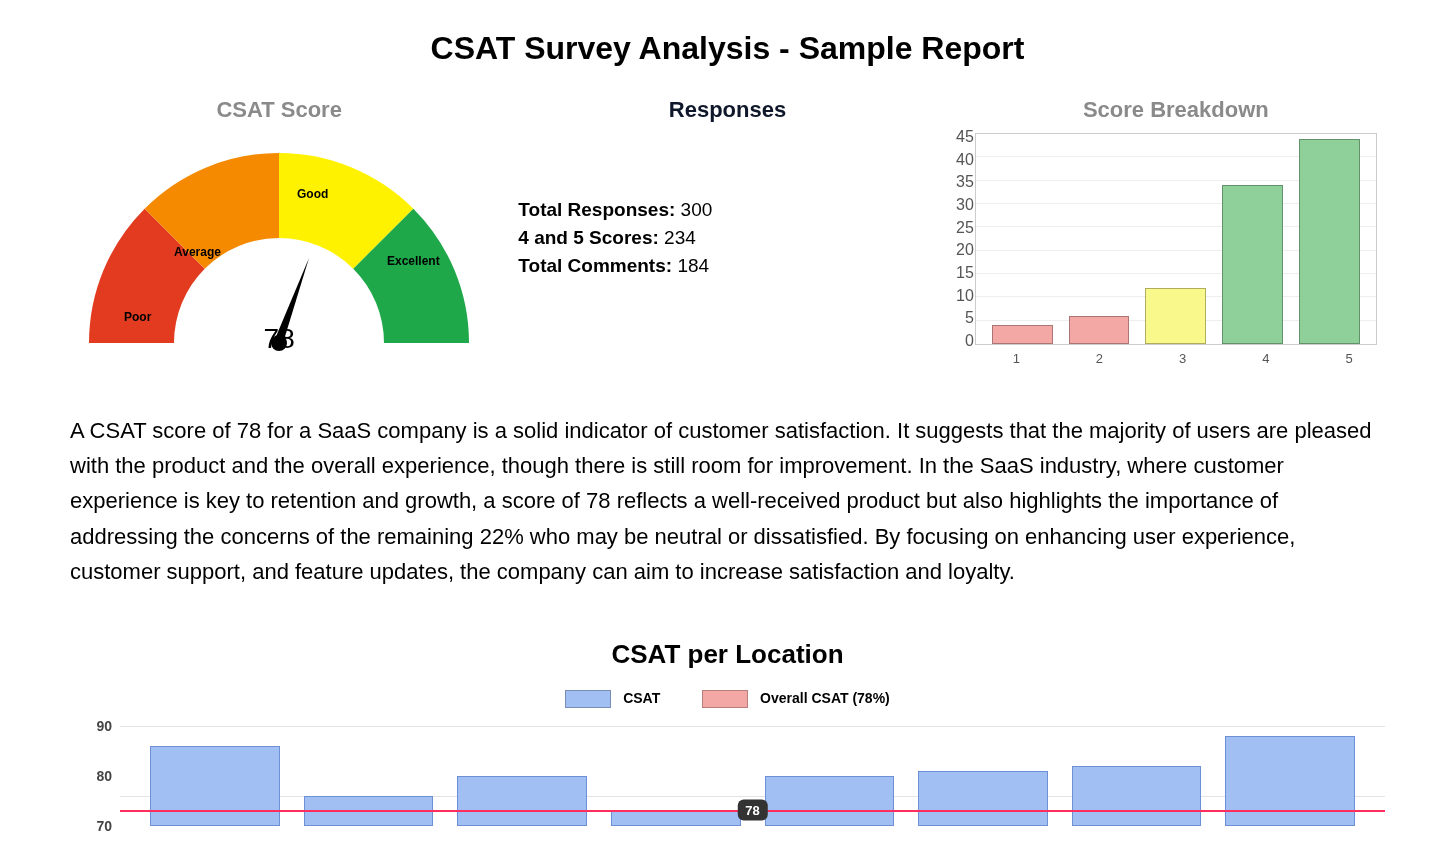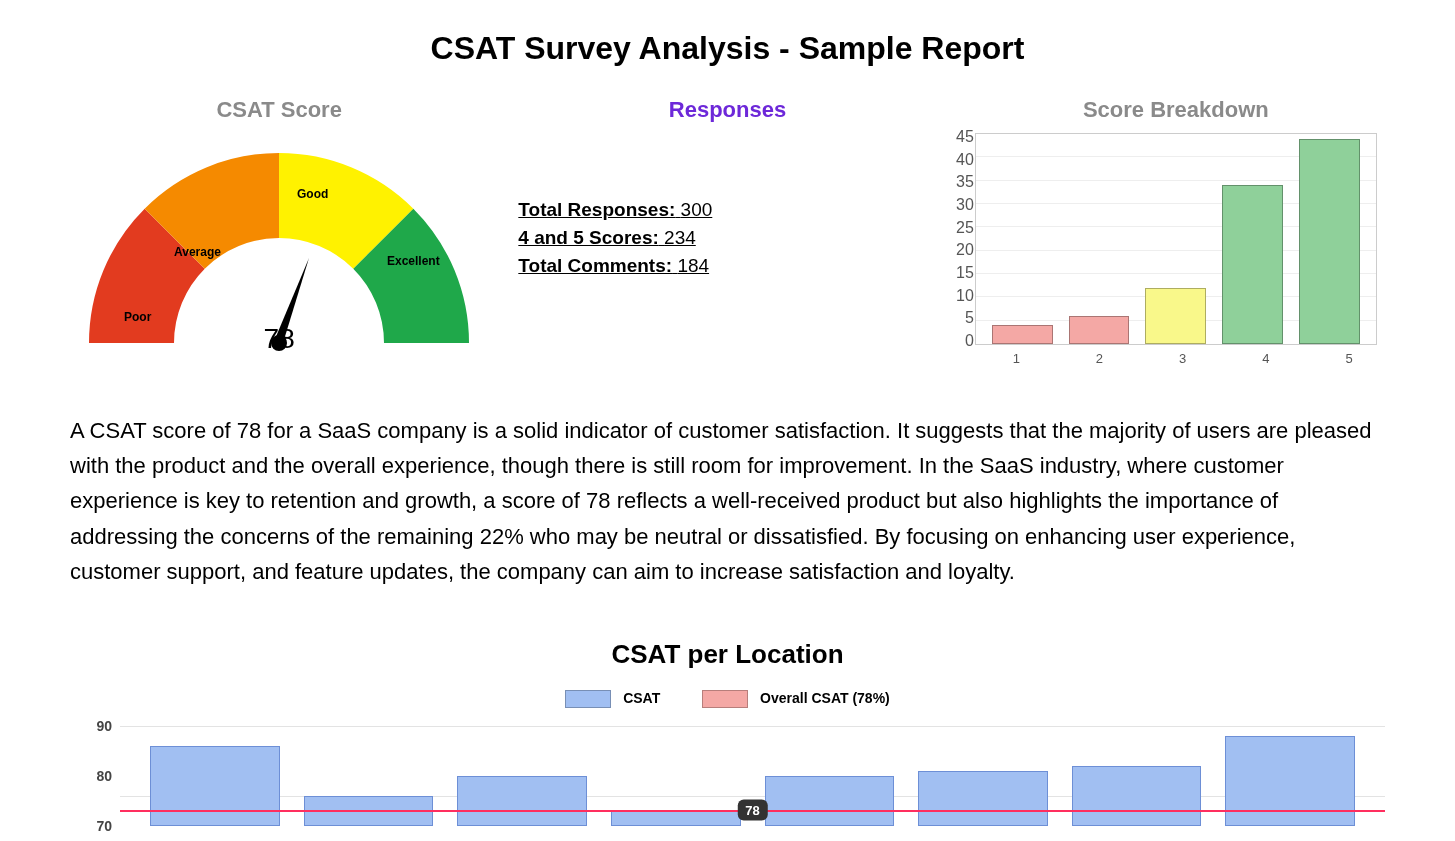--- a/index.html
+++ b/index.html
@@ -1,28 +1,28 @@
 <!DOCTYPE html>
 <html><head>
 <meta charset="utf-8">
 <style>
   html,body{margin:0;padding:0;background:#fff;font-family:Arial,Helvetica,sans-serif;color:#000;}
   .page{width:1455px;margin:0 auto;padding:20px 70px 40px 70px;box-sizing:border-box;}
   h1.title{text-align:center;font-size:32px;font-weight:bold;margin:10px 0 30px 0;}
   .top{display:flex;align-items:flex-start;gap:30px;}
   .panel{flex:1;min-width:0;}
   .panel-title{text-align:center;font-size:22px;font-weight:bold;color:#8a8a8a;margin-bottom:10px;}
-  .panel-title.dark{color:#6d28d9;}
+  .panel-title.dark{color:#0f172a;}
   
   .gauge-wrap{position:relative;width:400px;height:240px;margin:0 auto;}
   .gauge-wrap svg{width:100%;height:100%;}
   .gauge-seg-label{font-size:12px;font-weight:bold;fill:#000;}
   .gauge-score{position:absolute;left:0;right:0;top:190px;text-align:center;font-size:28px;font-weight:500;color:#000;}
   
-  .kv{font-size:19px;margin:6px 0;text-decoration:underline;}
+  .kv{font-size:19px;margin:6px 0;}
   .kv b{font-weight:bold;}
   .responses-inner{padding:60px 0 0 0;}
   
   .sb-chart{position:relative;width:400px;height:210px;margin:0 auto;border:1px solid #ccc;background:
       linear-gradient(to top,
         transparent 0,transparent calc(100%/9),#eee calc(100%/9),#eee calc(100%/9 + 1px),
         transparent calc(100%/9 + 1px),transparent calc(200%/9),#eee calc(200%/9),#eee calc(200%/9 + 1px),
         transparent calc(200%/9 + 1px),transparent calc(300%/9),#eee calc(300%/9),#eee calc(300%/9 + 1px),
         transparent calc(300%/9 + 1px),transparent calc(400%/9),#eee calc(400%/9),#eee calc(400%/9 + 1px),
         transparent calc(400%/9 + 1px),transparent calc(500%/9),#eee calc(500%/9),#eee calc(500%/9 + 1px),

